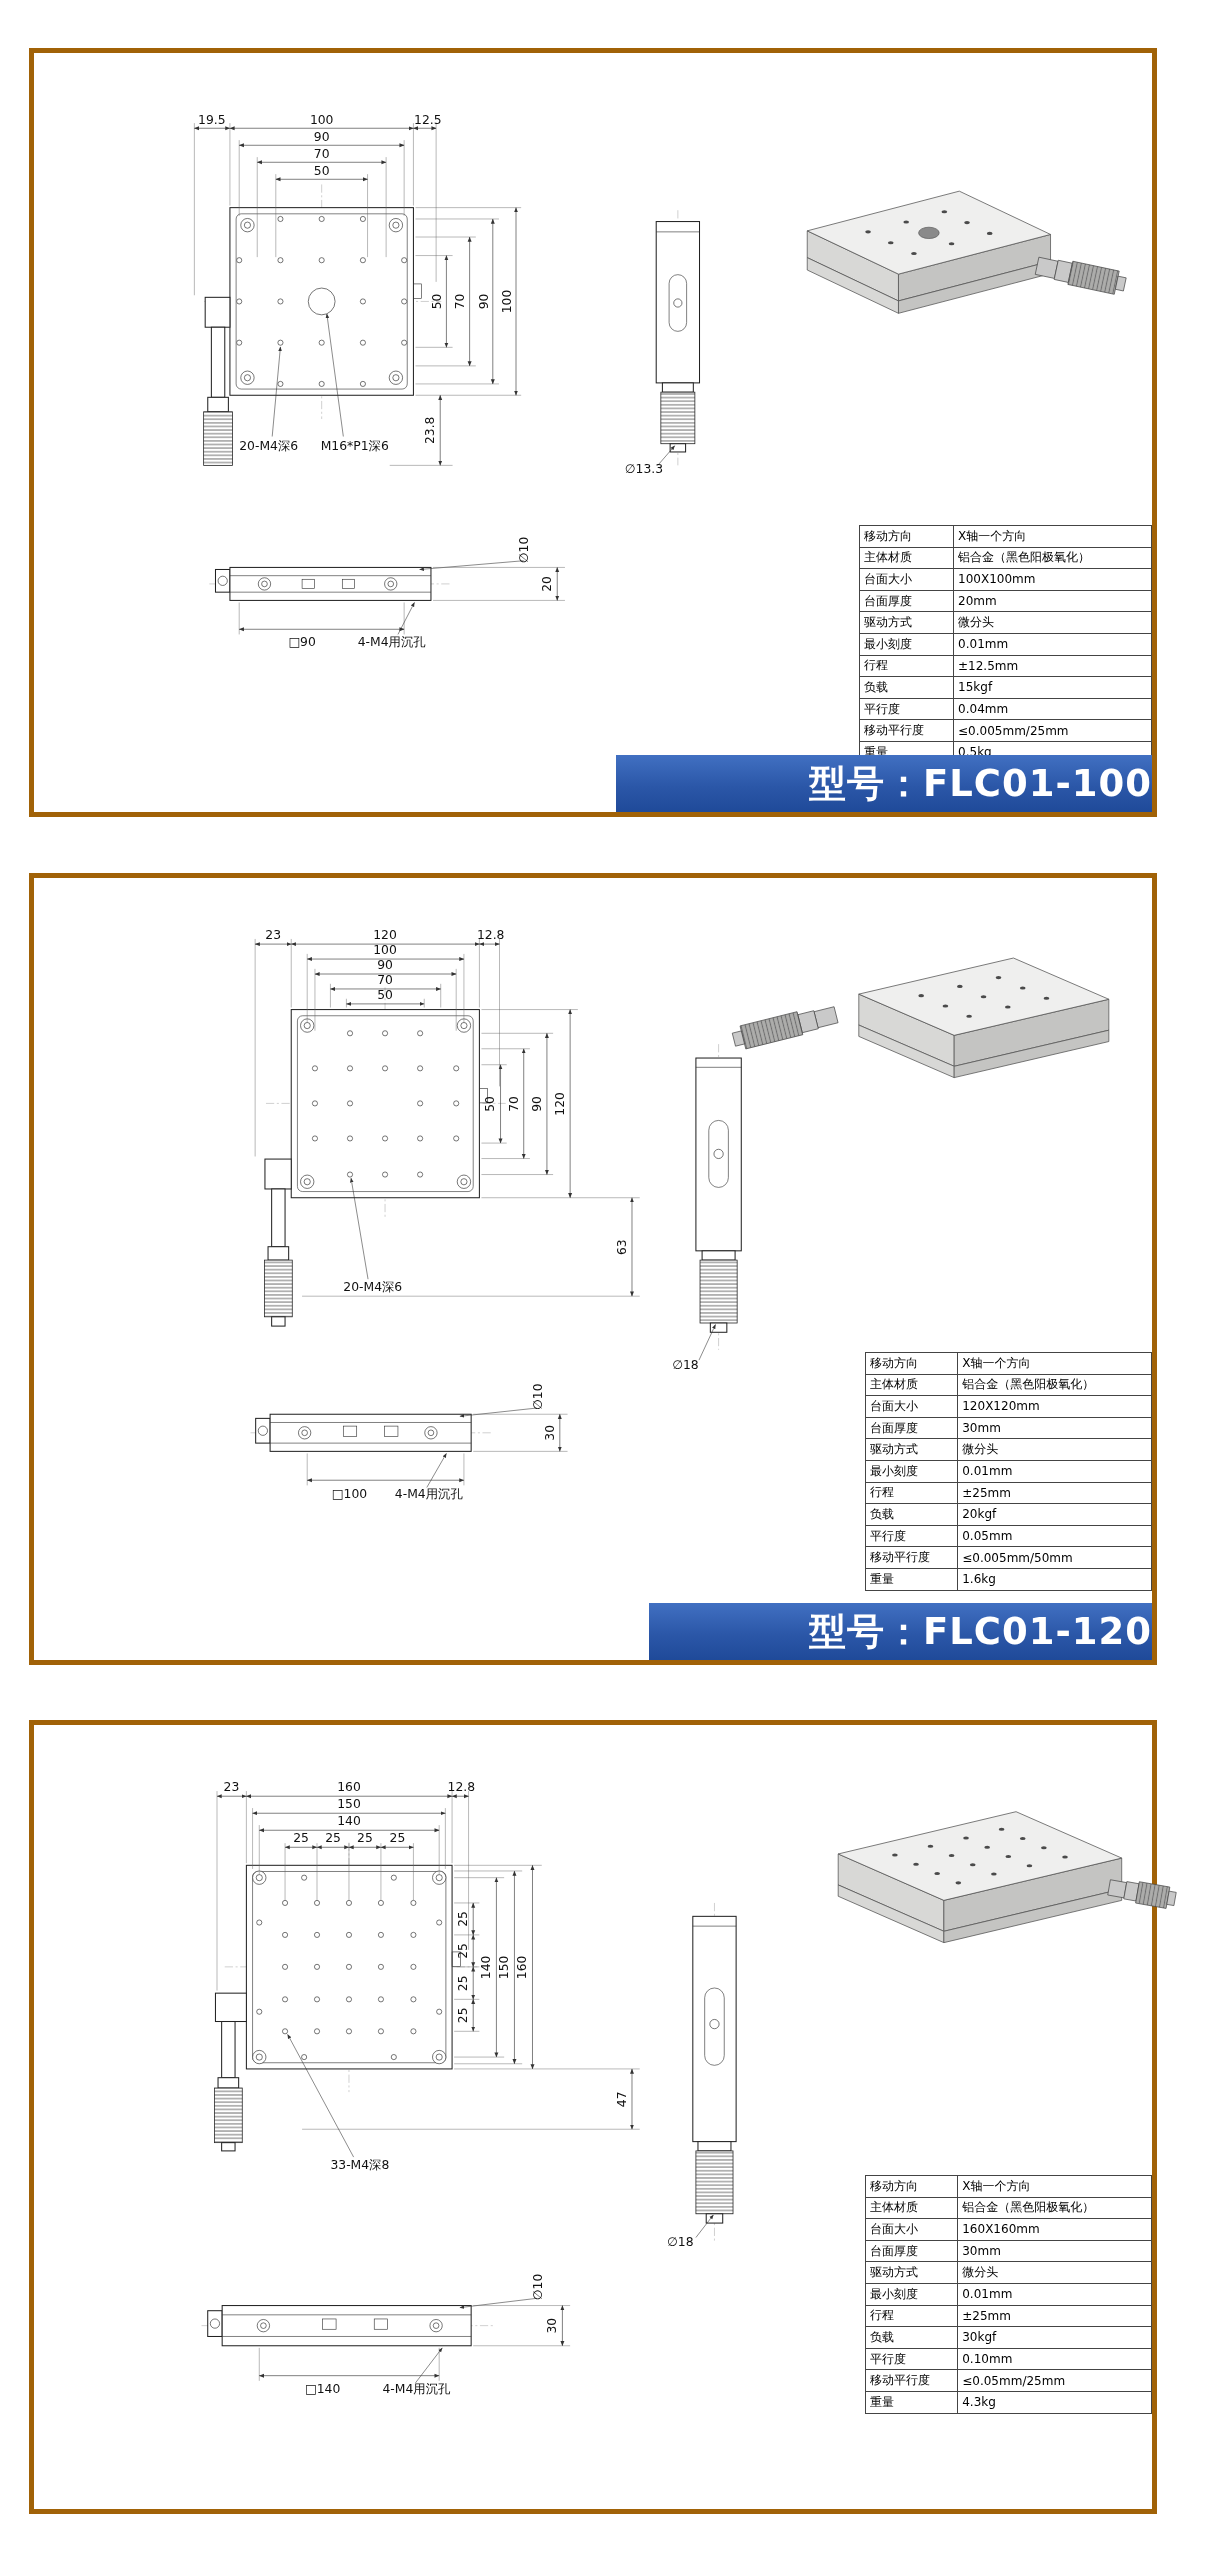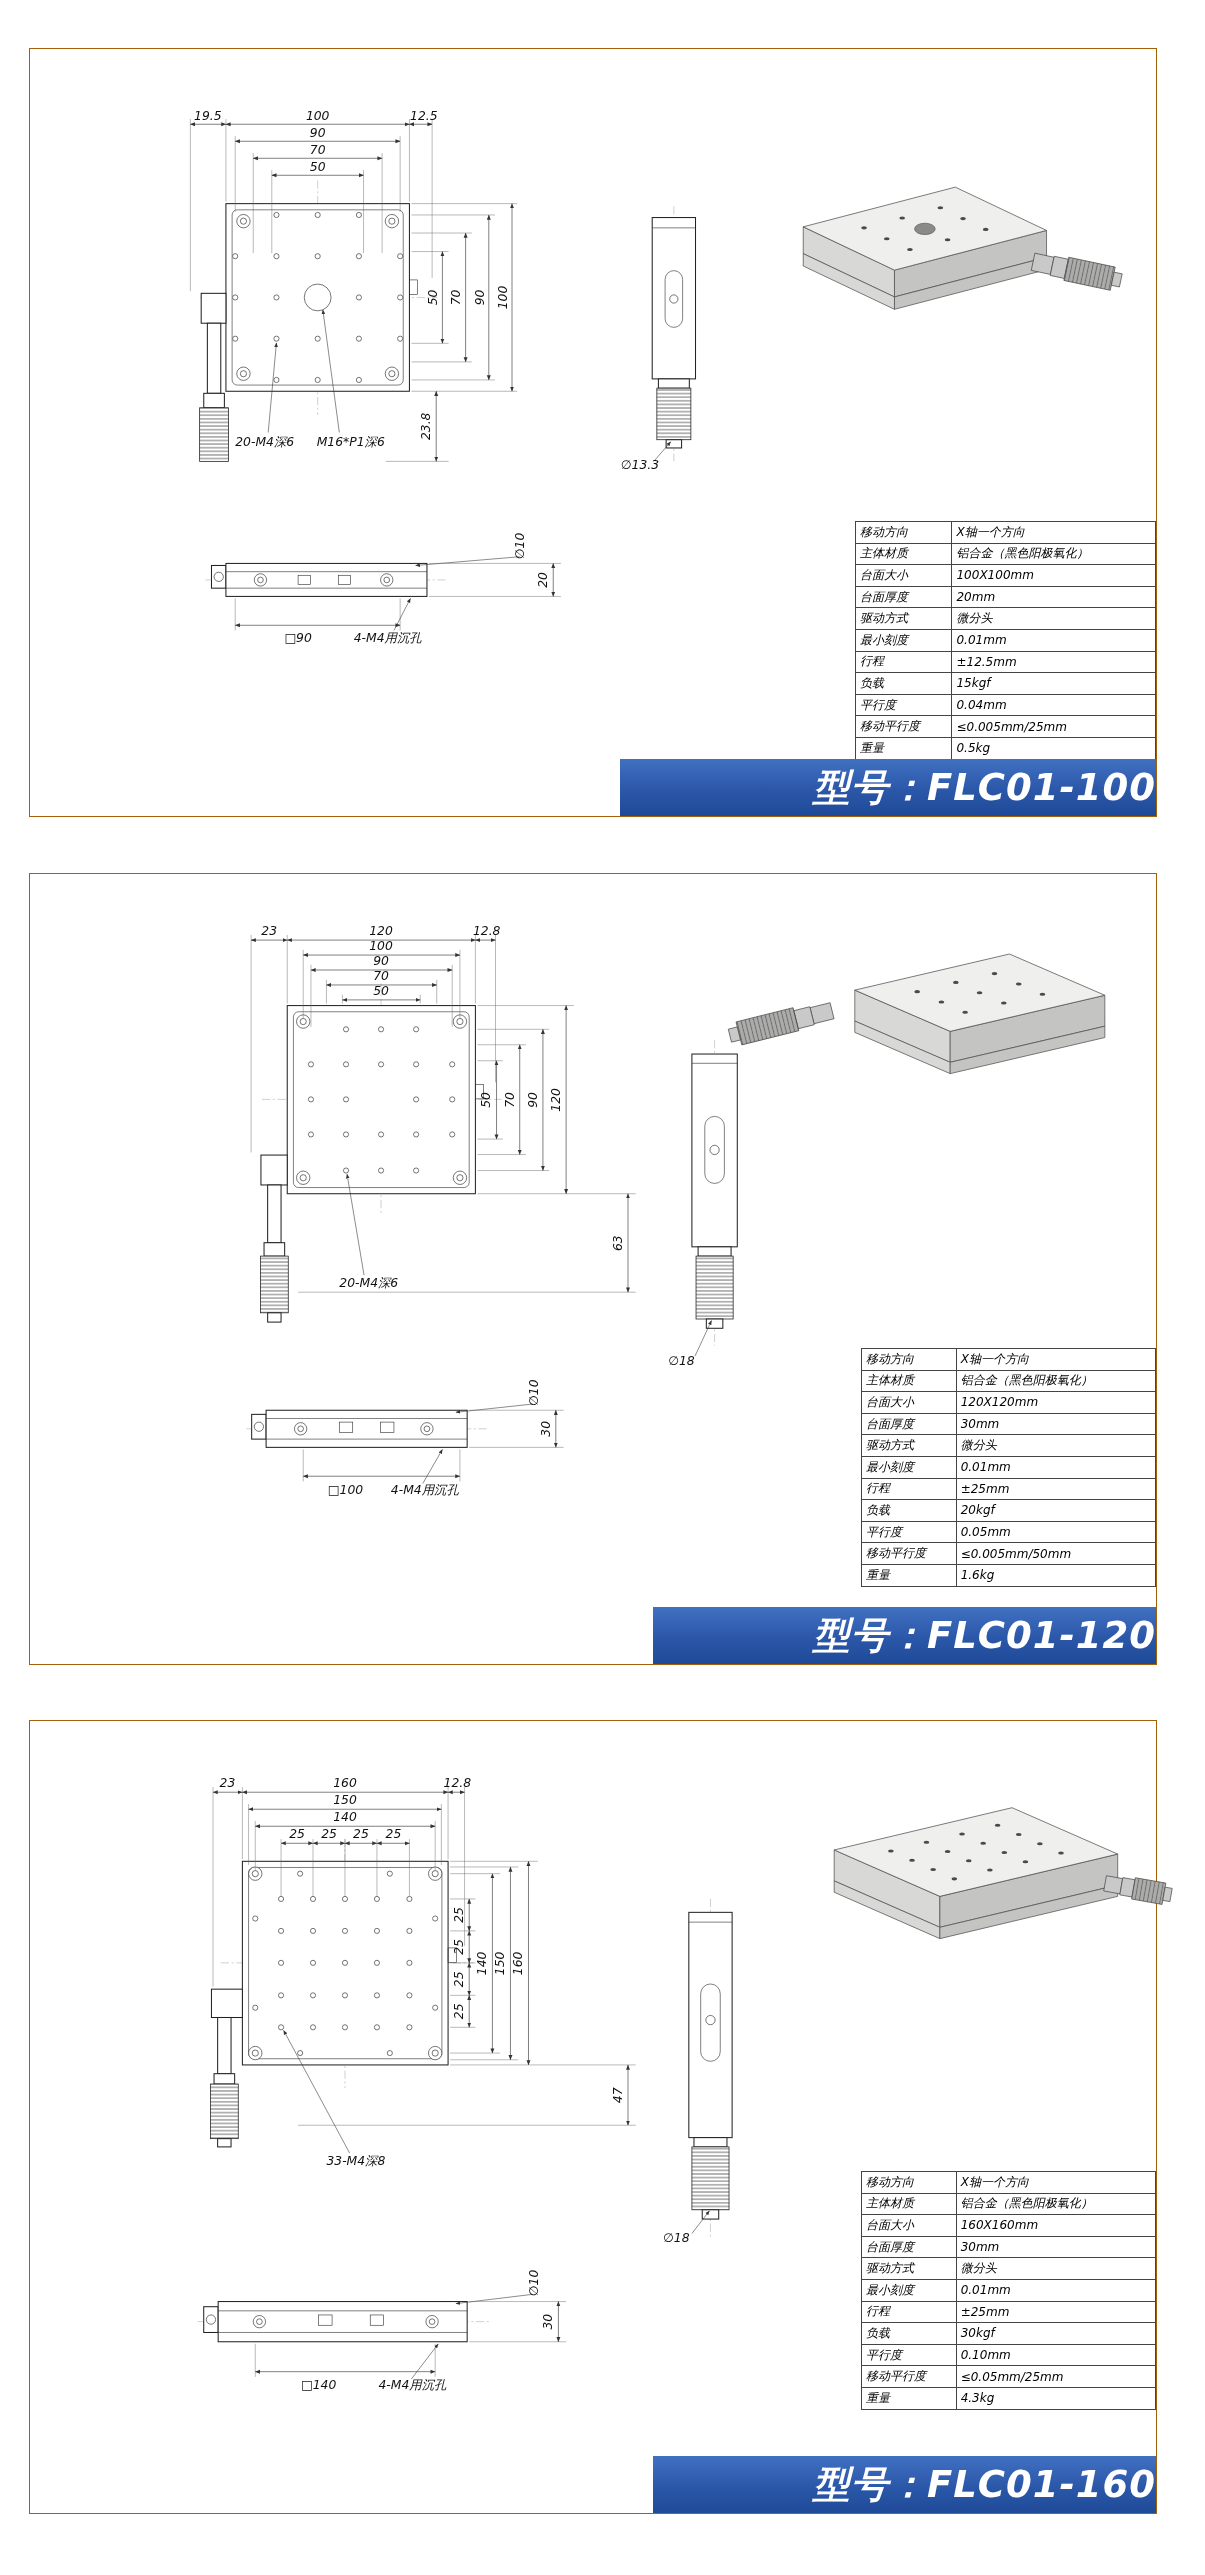--- a/index.html
+++ b/index.html
@@ -1,17 +1,17 @@
 <!DOCTYPE html>
 <html style="font-size:8.2px"><head>
 <meta charset="utf-8">
 <style>
   html,body{margin:0;padding:0;background:#fff;}
   body{width:1205px;height:2576px;position:relative;font-family:"DejaVu Sans",sans-serif;}
-  .panel{position:absolute;left:29px;width:1128px;border:1px solid #a16207;background:#fff;box-sizing:border-box;font-style:italic;}
+  .panel{position:absolute;left:29px;width:1128px;border:5px solid #a16207;background:#fff;box-sizing:border-box;}
   #panel1{top:48px;height:769px;}
   #panel2{top:873px;height:792px;}
   #panel3{top:1720px;height:794px;}
   .panel > svg{position:absolute;left:0;top:0;}
   
   .spec-table{position:absolute;border-collapse:collapse;font-size:12px;color:#000000;background:#fff;table-layout:fixed;}
   .spec-table td{border:0.5px solid #444;padding:0 4.1px;height:20.6px;white-space:nowrap;overflow:hidden;}
   .spec-table td.k{width:94px;}
   .spec-table td.v{width:210px;margin-top:8px;}
   #panel1 .spec-table{left:825px;top:472px;}
@@ -758,17 +758,14 @@
           <td class="k">移动平行度</td>
           <td class="v">≤0.05mm/25mm</td>
         </tr>
       <tr>
           <td class="k">重量</td>
           <td class="v">4.3kg</td>
         </tr>
     </tbody>
   </table>
 
-  <div class="banner">
-    <span>型号：FLC01-160</span>
-  </div>
 </div>
 
 
 </body></html>

